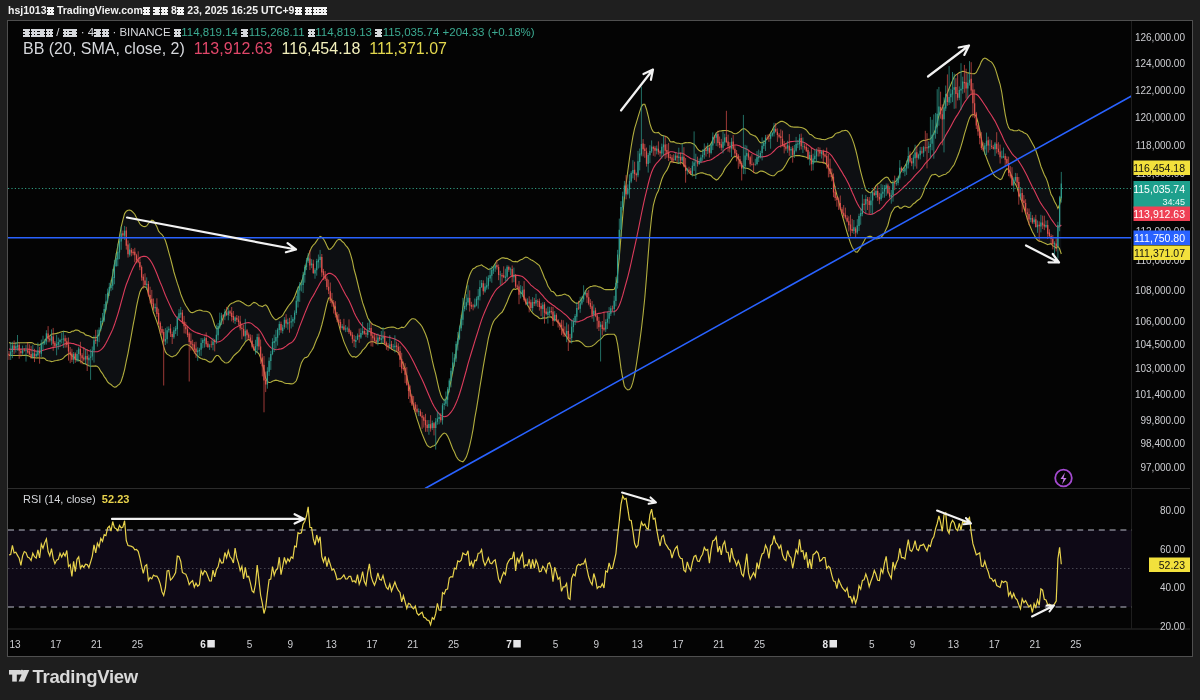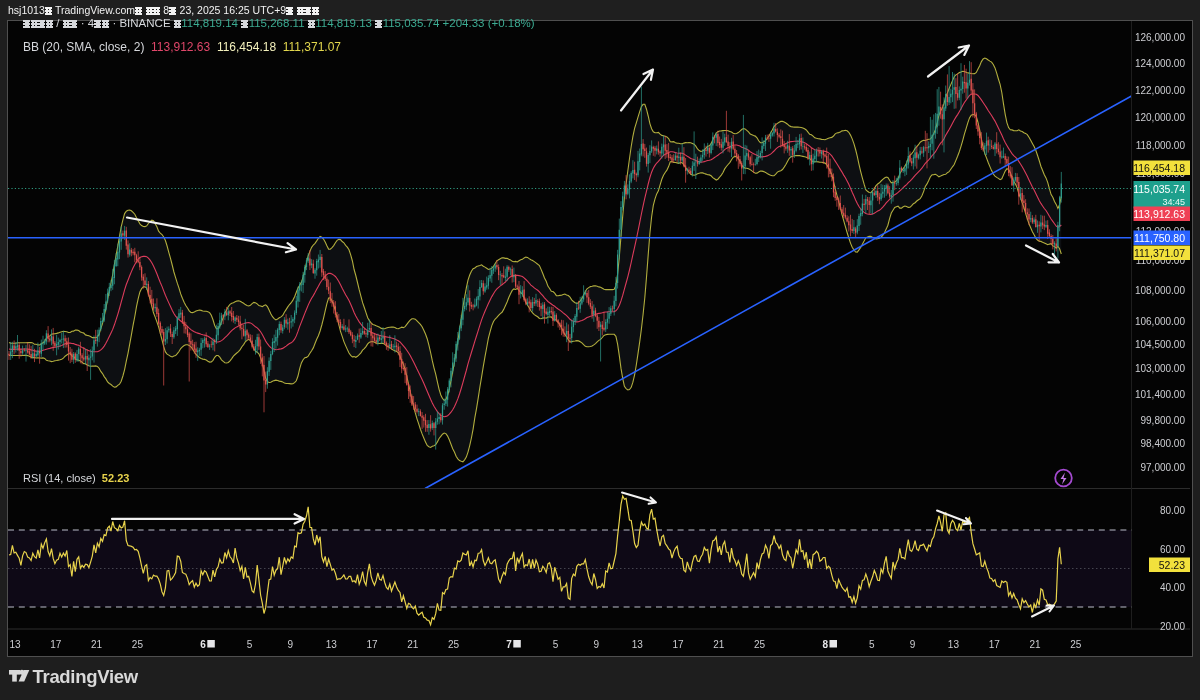--- a/index.html
+++ b/index.html
@@ -1,26 +1,26 @@
 <!DOCTYPE html>
 <html><head><meta charset="utf-8"><style>
 *{margin:0;padding:0;box-sizing:border-box}
 body{width:1200px;height:700px;background:#1e1e1e;font-family:"Liberation Sans",sans-serif;position:relative;overflow:hidden}
 #frame{position:absolute;left:8px;top:20.5px;width:1184px;height:635px;outline:1px solid #4f4f4f;background:#040404}
-#topbar{position:absolute;left:0;top:0;width:1200px;height:20px;background:#1f1f1f;color:#f2f2f2;font-weight:normal;font-size:10.5px;line-height:20px;padding-left:8px}
+#topbar{position:absolute;left:0;top:0;width:1200px;height:20px;background:#1f1f1f;color:#f2f2f2;font-weight:bold;font-size:10.5px;line-height:20px;padding-left:8px}
 i.k,i.kg{display:inline-block;width:7px;height:8.5px;margin:0 .25px -1px .25px;background:
  linear-gradient(currentColor,currentColor) 0 0/100% 2px no-repeat,
  linear-gradient(currentColor,currentColor) 0 55%/100% 2px no-repeat,
  linear-gradient(currentColor,currentColor) 0 100%/100% 2px no-repeat,
  linear-gradient(currentColor,currentColor) 25% 0/2px 100% no-repeat,
  linear-gradient(currentColor,currentColor) 80% 0/2px 100% no-repeat}
-#hdr{position:absolute;left:23px;top:17px;font-size:11.5px;color:#e8e8ea;white-space:nowrap}
+#hdr{position:absolute;left:23px;top:26px;font-size:11.5px;color:#e8e8ea;white-space:nowrap}
 #hdr .g{color:#3cab92} #hdr .w{color:#d6d8dc}
-#hdr2{position:absolute;left:23px;top:40px;font-size:12px;color:#d6d8dc;white-space:nowrap}
-#rsihdr{position:absolute;left:23px;top:472px;font-size:11px;color:#d6d8dc}
+#hdr2{position:absolute;left:23px;top:40px;font-size:16px;color:#d6d8dc;white-space:nowrap}
+#rsihdr{position:absolute;left:23px;top:493px;font-size:11px;color:#d6d8dc}
 #logo{position:absolute;left:7px;top:666px}
 </style></head><body>
 <div id="frame"></div>
 <svg width="1184" height="635" viewBox="8 20.5 1184 635" xmlns="http://www.w3.org/2000/svg" style="position:absolute;left:8px;top:20.5px">
 <rect x="8" y="20.5" width="1184" height="635" fill="#040404"></rect>
 <rect x="8" y="529.5" width="1123.5" height="77.0" fill="rgba(103,58,183,0.10)"></rect>
 <g clip-path="url(#mainclip)">
 <polygon points="9.0,342.0 10.7,342.8 12.4,342.8 14.1,342.8 15.8,342.7 17.5,342.2 19.2,342.2 20.9,342.2 22.6,342.2 24.3,342.2 26.0,342.2 27.7,342.1 29.4,342.1 31.1,342.0 32.8,342.4 34.5,343.8 36.2,343.8 37.9,344.4 39.6,344.5 41.3,343.2 43.0,342.3 44.7,340.7 46.4,337.6 48.1,336.2 49.8,335.4 51.5,333.8 53.2,333.4 54.9,333.2 56.6,332.9 58.3,332.4 60.0,331.8 61.7,331.2 63.4,330.7 65.1,331.0 66.8,331.3 68.5,332.0 70.2,332.0 71.9,330.7 73.6,330.6 75.3,329.6 77.0,329.6 78.7,330.0 80.4,331.5 82.1,332.1 83.8,332.6 85.5,334.4 87.2,334.9 88.9,335.2 90.6,336.0 92.3,337.1 94.0,337.1 95.7,337.3 97.4,336.5 99.1,333.8 100.8,328.2 102.5,323.1 104.2,315.7 105.9,307.8 107.6,298.8 109.3,290.3 111.0,282.5 112.7,274.0 114.4,264.2 116.1,254.7 117.8,245.7 119.5,235.7 121.2,226.4 122.9,219.3 124.6,213.1 126.3,210.7 128.0,209.8 129.7,209.5 131.4,210.3 133.1,211.9 134.8,213.7 136.5,217.2 138.2,220.3 139.9,223.3 141.6,225.1 143.3,226.0 145.0,226.1 146.7,225.4 148.4,223.0 150.1,221.1 151.8,219.7 153.5,220.2 155.2,223.2 156.9,226.3 158.6,230.7 160.3,232.6 162.0,234.0 163.7,236.5 165.4,240.0 167.1,245.5 168.8,251.8 170.5,257.9 172.2,264.5 173.9,271.5 175.6,277.2 177.3,282.7 179.0,287.6 180.7,293.4 182.4,297.7 184.1,301.7 185.8,305.0 187.5,307.5 189.2,310.4 190.9,312.0 192.6,312.1 194.3,311.4 196.0,310.6 197.7,310.0 199.4,309.5 201.1,309.9 202.8,310.5 204.5,310.7 206.2,310.8 207.9,311.2 209.6,312.1 211.3,314.8 213.0,319.3 214.7,325.0 216.4,328.2 218.1,328.2 219.8,325.7 221.5,321.2 223.2,317.1 224.9,312.6 226.6,309.4 228.3,306.1 230.0,303.9 231.7,302.7 233.4,302.2 235.1,301.3 236.8,300.6 238.5,300.2 240.2,300.7 241.9,301.8 243.6,302.8 245.3,304.1 247.0,304.9 248.7,305.5 250.4,304.8 252.1,303.1 253.8,301.9 255.5,302.2 257.2,303.4 258.9,305.1 260.6,305.5 262.3,306.1 264.0,305.0 265.7,304.3 267.4,306.1 269.1,309.5 270.8,313.2 272.5,316.2 274.2,318.1 275.9,319.4 277.6,318.5 279.3,317.2 281.0,316.4 282.7,315.0 284.4,311.8 286.1,309.1 287.8,306.4 289.5,304.0 291.2,302.2 292.9,299.6 294.6,296.3 296.3,291.7 298.0,287.5 299.7,284.8 301.4,281.8 303.1,276.4 304.8,269.8 306.5,262.1 308.2,255.2 309.9,250.9 311.6,246.8 313.3,244.5 315.0,242.8 316.7,240.4 318.4,237.8 320.1,235.9 321.8,236.7 323.5,238.5 325.2,241.5 326.9,245.3 328.6,248.6 330.3,248.7 332.0,247.1 333.7,245.1 335.4,242.3 337.1,239.9 338.8,238.9 340.5,239.1 342.2,241.0 343.9,242.3 345.6,244.8 347.3,246.6 349.0,249.3 350.7,254.3 352.4,260.5 354.1,269.0 355.8,275.0 357.5,282.0 359.2,289.2 360.9,295.6 362.6,302.2 364.3,307.0 366.0,312.2 367.7,317.2 369.4,320.2 371.1,322.4 372.8,324.0 374.5,324.5 376.2,325.3 377.9,325.9 379.6,326.8 381.3,327.9 383.0,328.3 384.7,328.2 386.4,327.6 388.1,327.0 389.8,326.8 391.5,326.6 393.2,326.5 394.9,327.0 396.6,328.0 398.3,328.3 400.0,327.6 401.7,326.6 403.4,327.1 405.1,326.1 406.8,323.8 408.5,321.6 410.2,319.6 411.9,318.3 413.6,318.2 415.3,318.7 417.0,320.4 418.7,322.1 420.4,323.9 422.1,326.3 423.8,329.8 425.5,333.5 427.2,338.2 428.9,344.6 430.6,352.0 432.3,360.2 434.0,367.3 435.7,373.6 437.4,381.3 439.1,388.8 440.8,394.5 442.5,398.0 444.2,399.9 445.9,398.9 447.6,395.0 449.3,388.6 451.0,380.2 452.7,371.1 454.4,362.2 456.1,351.1 457.8,340.6 459.5,329.5 461.2,318.3 462.9,306.7 464.6,296.8 466.3,287.6 468.0,279.7 469.7,274.5 471.4,270.7 473.1,268.3 474.8,267.6 476.5,266.0 478.2,265.5 479.9,265.0 481.6,264.3 483.3,265.7 485.0,266.6 486.7,267.8 488.4,269.0 490.1,268.6 491.8,267.6 493.5,265.8 495.2,263.0 496.9,260.3 498.6,259.2 500.3,258.2 502.0,257.3 503.7,257.4 505.4,257.9 507.1,257.8 508.8,258.7 510.5,259.4 512.2,260.8 513.9,261.2 515.6,260.9 517.3,261.5 519.0,260.3 520.7,259.3 522.4,258.8 524.1,257.4 525.8,256.6 527.5,256.9 529.2,258.1 530.9,259.2 532.6,260.0 534.3,261.1 536.0,262.4 537.7,263.7 539.4,265.1 541.1,268.9 542.8,273.0 544.5,277.5 546.2,280.8 547.9,285.6 549.6,288.0 551.3,290.8 553.0,291.0 554.7,292.6 556.4,295.1 558.1,295.2 559.8,294.9 561.5,294.7 563.2,294.1 564.9,293.5 566.6,294.5 568.3,295.0 570.0,296.6 571.7,299.3 573.4,301.0 575.1,302.2 576.8,302.9 578.5,302.2 580.2,300.3 581.9,297.9 583.6,294.6 585.3,291.0 587.0,288.3 588.7,287.1 590.4,286.1 592.1,285.8 593.8,285.4 595.5,285.3 597.2,285.8 598.9,286.4 600.6,286.8 602.3,287.7 604.0,288.8 605.7,289.1 607.4,289.1 609.1,289.0 610.8,289.1 612.5,289.1 614.2,288.7 615.9,285.2 617.6,273.7 619.3,256.5 621.0,235.6 622.7,215.9 624.4,197.0 626.1,183.3 627.8,170.5 629.5,158.0 631.2,146.0 632.9,135.8 634.6,127.9 636.3,122.3 638.0,116.6 639.7,111.1 641.4,106.1 643.1,103.8 644.8,103.8 646.5,108.7 648.2,115.5 649.9,123.1 651.6,128.2 653.3,131.3 655.0,132.2 656.7,132.2 658.4,131.9 660.1,133.7 661.8,134.9 663.5,135.3 665.2,135.8 666.9,136.4 668.6,138.1 670.3,141.2 672.0,141.4 673.7,141.1 675.4,142.2 677.1,142.6 678.8,142.8 680.5,143.2 682.2,143.2 683.9,142.6 685.6,142.1 687.3,142.2 689.0,142.1 690.7,142.3 692.4,143.0 694.1,143.7 695.8,145.6 697.5,148.5 699.2,150.1 700.9,151.0 702.6,150.6 704.3,149.1 706.0,147.7 707.7,145.8 709.4,145.3 711.1,143.2 712.8,139.3 714.5,136.0 716.2,132.6 717.9,131.2 719.6,130.5 721.3,130.4 723.0,130.1 724.7,130.0 726.4,130.0 728.1,130.3 729.8,130.9 731.5,131.5 733.2,132.7 734.9,133.2 736.6,133.0 738.3,132.1 740.0,130.7 741.7,129.0 743.4,128.1 745.1,128.4 746.8,129.9 748.5,131.4 750.2,133.5 751.9,134.3 753.6,135.1 755.3,135.6 757.0,137.3 758.7,140.3 760.4,142.2 762.1,142.3 763.8,141.3 765.5,140.1 767.2,138.0 768.9,135.6 770.6,132.6 772.3,129.6 774.0,126.1 775.7,124.1 777.4,122.9 779.1,121.8 780.8,120.9 782.5,120.9 784.2,121.5 785.9,122.5 787.6,123.7 789.3,125.3 791.0,126.1 792.7,126.4 794.4,126.6 796.1,126.6 797.8,126.6 799.5,126.7 801.2,127.0 802.9,127.4 804.6,128.3 806.3,129.5 808.0,131.6 809.7,133.8 811.4,134.3 813.1,135.7 814.8,137.3 816.5,137.8 818.2,138.2 819.9,138.4 821.6,138.9 823.3,139.0 825.0,139.2 826.7,138.6 828.4,137.7 830.1,137.2 831.8,136.9 833.5,135.5 835.2,133.4 836.9,132.4 838.6,132.1 840.3,131.4 842.0,130.4 843.7,130.2 845.4,129.8 847.1,130.3 848.8,131.8 850.5,134.6 852.2,138.4 853.9,143.1 855.6,149.0 857.3,155.8 859.0,163.8 860.7,171.1 862.4,177.6 864.1,183.7 865.8,189.1 867.5,190.8 869.2,192.0 870.9,192.2 872.6,190.2 874.3,188.1 876.0,185.2 877.7,183.5 879.4,182.3 881.1,180.5 882.8,178.9 884.5,177.5 886.2,176.6 887.9,177.0 889.6,179.8 891.3,182.3 893.0,181.8 894.7,181.6 896.4,180.2 898.1,178.1 899.8,173.3 901.5,170.2 903.2,168.1 904.9,165.7 906.6,162.4 908.3,157.7 910.0,154.8 911.7,153.1 913.4,151.0 915.1,147.9 916.8,146.2 918.5,144.2 920.2,141.7 921.9,140.6 923.6,139.8 925.3,140.0 927.0,139.2 928.7,138.8 930.4,138.6 932.1,136.3 933.8,132.9 935.5,128.9 937.2,122.2 938.9,114.8 940.6,110.5 942.3,107.6 944.0,103.1 945.7,96.5 947.4,92.5 949.1,88.0 950.8,84.1 952.5,80.1 954.2,76.2 955.9,74.4 957.6,73.4 959.3,72.1 961.0,71.6 962.7,70.7 964.4,71.0 966.1,71.7 967.8,72.4 969.5,72.6 971.2,73.0 972.9,73.2 974.6,73.1 976.3,71.9 978.0,68.5 979.7,65.2 981.4,61.1 983.1,58.4 984.8,57.5 986.5,58.2 988.2,59.5 989.9,60.6 991.6,61.6 993.3,64.0 995.0,67.4 996.7,72.7 998.4,78.5 1000.1,83.9 1001.8,92.0 1003.5,103.3 1005.2,113.8 1006.9,122.1 1008.6,127.1 1010.3,129.3 1012.0,129.4 1013.7,130.1 1015.4,130.3 1017.1,130.2 1018.8,129.3 1020.5,130.5 1022.2,131.0 1023.9,132.2 1025.6,132.9 1027.3,134.1 1029.0,136.8 1030.7,139.8 1032.4,142.9 1034.1,146.1 1035.8,149.7 1037.5,154.7 1039.2,160.0 1040.9,165.7 1042.6,170.0 1044.3,174.3 1046.0,177.4 1047.7,181.8 1049.4,188.1 1051.1,194.1 1052.8,196.7 1054.5,201.0 1056.2,203.9 1057.9,207.9 1059.6,204.0 1061.3,195.9 1061.3,253.5 1059.6,248.3 1057.9,245.8 1056.2,247.6 1054.5,246.0 1052.8,245.4 1051.1,243.2 1049.4,243.6 1047.7,244.2 1046.0,243.3 1044.3,242.4 1042.6,241.7 1040.9,240.9 1039.2,240.7 1037.5,239.5 1035.8,237.6 1034.1,234.2 1032.4,231.2 1030.7,227.2 1029.0,223.2 1027.3,218.3 1025.6,212.9 1023.9,207.0 1022.2,202.4 1020.5,197.2 1018.8,193.1 1017.1,187.0 1015.4,183.5 1013.7,180.7 1012.0,177.2 1010.3,171.9 1008.6,169.0 1006.9,168.2 1005.2,170.6 1003.5,174.4 1001.8,178.3 1000.1,179.2 998.4,177.9 996.7,176.9 995.0,175.6 993.3,173.5 991.6,170.1 989.9,166.1 988.2,162.0 986.5,157.4 984.8,153.0 983.1,146.8 981.4,138.7 979.7,129.8 978.0,122.0 976.3,116.1 974.6,114.2 972.9,114.1 971.2,114.7 969.5,117.4 967.8,122.3 966.1,128.1 964.4,133.6 962.7,140.1 961.0,145.8 959.3,151.2 957.6,155.8 955.9,159.9 954.2,164.0 952.5,166.3 950.8,168.8 949.1,171.2 947.4,172.2 945.7,173.8 944.0,174.0 942.3,174.8 940.6,175.6 938.9,176.3 937.2,174.9 935.5,173.8 933.8,174.1 932.1,174.3 930.4,176.2 928.7,180.0 927.0,183.4 925.3,186.0 923.6,191.1 921.9,195.2 920.2,198.2 918.5,199.2 916.8,200.5 915.1,202.2 913.4,203.2 911.7,205.2 910.0,206.8 908.3,206.9 906.6,206.0 904.9,205.5 903.2,206.3 901.5,207.6 899.8,207.6 898.1,205.7 896.4,206.3 894.7,207.0 893.0,209.8 891.3,212.5 889.6,218.2 887.9,224.7 886.2,228.6 884.5,232.2 882.8,235.0 881.1,236.7 879.4,237.7 877.7,238.2 876.0,238.4 874.3,237.6 872.6,236.9 870.9,235.8 869.2,235.9 867.5,236.4 865.8,237.3 864.1,240.6 862.4,243.7 860.7,246.9 859.0,249.4 857.3,251.6 855.6,251.5 853.9,249.4 852.2,246.7 850.5,242.6 848.8,237.5 847.1,232.0 845.4,226.1 843.7,220.2 842.0,214.0 840.3,207.2 838.6,200.5 836.9,194.7 835.2,188.2 833.5,180.8 831.8,174.0 830.1,170.4 828.4,166.9 826.7,164.2 825.0,162.6 823.3,162.1 821.6,161.8 819.9,161.7 818.2,161.4 816.5,161.3 814.8,161.2 813.1,161.1 811.4,160.2 809.7,157.7 808.0,157.6 806.3,156.8 804.6,156.3 802.9,155.9 801.2,155.5 799.5,155.1 797.8,155.1 796.1,155.1 794.4,155.3 792.7,155.7 791.0,156.2 789.3,157.8 787.6,160.8 785.9,164.0 784.2,166.6 782.5,169.0 780.8,170.2 779.1,170.8 777.4,171.6 775.7,173.6 774.0,175.3 772.3,175.2 770.6,174.8 768.9,173.9 767.2,173.0 765.5,171.9 763.8,171.1 762.1,170.6 760.4,170.6 758.7,171.5 757.0,172.6 755.3,172.7 753.6,171.6 751.9,170.4 750.2,169.1 748.5,168.2 746.8,167.7 745.1,167.6 743.4,166.8 741.7,164.5 740.0,160.7 738.3,158.0 736.6,156.2 734.9,155.9 733.2,156.8 731.5,159.2 729.8,162.1 728.1,164.0 726.4,166.0 724.7,168.4 723.0,172.0 721.3,174.6 719.6,176.7 717.9,178.7 716.2,179.5 714.5,178.3 712.8,177.2 711.1,175.3 709.4,174.4 707.7,174.3 706.0,173.6 704.3,173.1 702.6,172.4 700.9,172.3 699.2,172.7 697.5,173.2 695.8,174.3 694.1,174.7 692.4,174.4 690.7,173.7 689.0,171.5 687.3,169.3 685.6,167.2 683.9,164.4 682.2,162.2 680.5,162.0 678.8,162.8 677.1,162.4 675.4,162.0 673.7,161.9 672.0,161.1 670.3,161.3 668.6,166.1 666.9,169.6 665.2,172.0 663.5,174.8 661.8,178.8 660.1,184.4 658.4,190.3 656.7,193.4 655.0,198.3 653.3,204.9 651.6,216.5 649.9,232.8 648.2,254.4 646.5,276.8 644.8,297.3 643.1,313.8 641.4,328.5 639.7,341.4 638.0,353.1 636.3,364.5 634.6,374.5 632.9,381.7 631.2,386.8 629.5,389.0 627.8,389.4 626.1,388.1 624.4,385.8 622.7,377.8 621.0,367.9 619.3,355.1 617.6,343.6 615.9,335.8 614.2,333.8 612.5,333.7 610.8,333.7 609.1,333.7 607.4,333.9 605.7,334.3 604.0,335.0 602.3,337.0 600.6,338.9 598.9,339.9 597.2,341.3 595.5,343.1 593.8,344.4 592.1,345.4 590.4,346.0 588.7,346.3 587.0,346.2 585.3,345.8 583.6,344.2 581.9,342.4 580.2,341.3 578.5,340.4 576.8,340.1 575.1,340.5 573.4,340.8 571.7,341.1 570.0,341.3 568.3,339.1 566.6,336.2 564.9,334.3 563.2,330.8 561.5,327.3 559.8,324.4 558.1,321.8 556.4,319.7 554.7,319.1 553.0,318.6 551.3,316.3 549.6,316.5 547.9,316.5 546.2,317.7 544.5,317.3 542.8,317.6 541.1,318.3 539.4,318.0 537.7,316.3 536.0,315.2 534.3,314.1 532.6,312.3 530.9,310.3 529.2,307.3 527.5,304.7 525.8,301.6 524.1,297.5 522.4,293.6 520.7,291.9 519.0,290.0 517.3,288.0 515.6,289.0 513.9,288.4 512.2,289.9 510.5,293.3 508.8,297.0 507.1,301.5 505.4,305.3 503.7,308.9 502.0,311.8 500.3,313.1 498.6,314.9 496.9,316.9 495.2,318.5 493.5,321.0 491.8,325.1 490.1,331.1 488.4,337.7 486.7,347.0 485.0,356.1 483.3,365.8 481.6,376.3 479.9,386.5 478.2,397.6 476.5,408.1 474.8,417.4 473.1,428.6 471.4,437.5 469.7,445.1 468.0,451.6 466.3,456.6 464.6,459.3 462.9,461.3 461.2,460.8 459.5,460.1 457.8,458.3 456.1,455.7 454.4,451.6 452.7,448.3 451.0,443.8 449.3,439.3 447.6,435.6 445.9,433.1 444.2,432.5 442.5,433.7 440.8,435.8 439.1,438.0 437.4,441.4 435.7,444.2 434.0,445.3 432.3,445.8 430.6,446.9 428.9,446.3 427.2,445.0 425.5,441.6 423.8,437.5 422.1,433.4 420.4,428.7 418.7,423.4 417.0,418.3 415.3,412.4 413.6,405.8 411.9,399.0 410.2,390.9 408.5,383.4 406.8,376.0 405.1,369.0 403.4,363.9 401.7,360.4 400.0,355.5 398.3,352.2 396.6,350.9 394.9,350.3 393.2,349.5 391.5,348.4 389.8,347.0 388.1,346.3 386.4,345.2 384.7,343.9 383.0,342.9 381.3,342.9 379.6,343.0 377.9,342.8 376.2,342.6 374.5,341.8 372.8,341.0 371.1,341.2 369.4,341.8 367.7,343.4 366.0,346.1 364.3,348.2 362.6,349.7 360.9,352.4 359.2,354.2 357.5,355.8 355.8,356.8 354.1,356.1 352.4,356.4 350.7,354.8 349.0,352.5 347.3,348.9 345.6,345.1 343.9,341.1 342.2,335.9 340.5,330.8 338.8,324.2 337.1,317.5 335.4,310.4 333.7,304.5 332.0,300.3 330.3,297.4 328.6,297.5 326.9,303.2 325.2,310.4 323.5,317.8 321.8,324.5 320.1,330.5 318.4,335.3 316.7,338.8 315.0,343.0 313.3,347.4 311.6,350.2 309.9,352.7 308.2,355.6 306.5,356.9 304.8,357.2 303.1,359.2 301.4,362.4 299.7,368.2 298.0,375.5 296.3,380.3 294.6,382.2 292.9,383.3 291.2,383.4 289.5,383.1 287.8,383.0 286.1,383.0 284.4,382.6 282.7,381.4 281.0,380.9 279.3,380.6 277.6,380.0 275.9,379.6 274.2,380.1 272.5,380.7 270.8,381.7 269.1,382.0 267.4,381.2 265.7,377.8 264.0,370.2 262.3,362.2 260.6,357.3 258.9,353.4 257.2,351.7 255.5,350.8 253.8,348.0 252.1,343.9 250.4,340.1 248.7,338.9 247.0,339.9 245.3,341.3 243.6,344.1 241.9,346.2 240.2,349.1 238.5,351.2 236.8,352.5 235.1,354.0 233.4,355.6 231.7,358.1 230.0,360.3 228.3,362.0 226.6,362.5 224.9,362.2 223.2,360.9 221.5,359.3 219.8,356.6 218.1,355.0 216.4,355.0 214.7,356.8 213.0,359.8 211.3,361.5 209.6,361.6 207.9,360.7 206.2,359.5 204.5,358.9 202.8,358.6 201.1,358.0 199.4,357.1 197.7,355.5 196.0,354.0 194.3,351.2 192.6,348.5 190.9,346.4 189.2,344.9 187.5,344.3 185.8,344.3 184.1,345.0 182.4,346.4 180.7,348.0 179.0,351.0 177.3,353.1 175.6,355.0 173.9,355.6 172.2,356.4 170.5,355.7 168.8,354.6 167.1,353.6 165.4,351.4 163.7,346.2 162.0,339.4 160.3,332.8 158.6,326.3 156.9,321.4 155.2,316.6 153.5,312.3 151.8,305.9 150.1,299.2 148.4,293.1 146.7,287.6 145.0,286.2 143.3,286.4 141.6,288.0 139.9,291.4 138.2,298.1 136.5,306.1 134.8,316.0 133.1,324.7 131.4,334.3 129.7,343.7 128.0,352.8 126.3,360.7 124.6,369.1 122.9,375.5 121.2,380.7 119.5,383.7 117.8,384.9 116.1,386.4 114.4,386.7 112.7,385.6 111.0,384.0 109.3,383.0 107.6,381.4 105.9,378.4 104.2,376.1 102.5,373.1 100.8,370.9 99.1,367.7 97.4,365.9 95.7,365.4 94.0,365.6 92.3,365.6 90.6,365.8 88.9,365.3 87.2,364.5 85.5,363.3 83.8,363.1 82.1,361.7 80.4,360.4 78.7,359.8 77.0,359.4 75.3,358.3 73.6,355.7 71.9,355.5 70.2,353.3 68.5,353.3 66.8,354.5 65.1,355.7 63.4,357.6 61.7,358.7 60.0,359.3 58.3,359.6 56.6,360.0 54.9,360.3 53.2,360.8 51.5,361.1 49.8,360.5 48.1,360.2 46.4,359.8 44.7,357.9 43.0,357.4 41.3,357.6 39.6,357.5 37.9,357.3 36.2,357.5 34.5,357.1 32.8,357.1 31.1,356.8 29.4,355.7 27.7,355.1 26.0,354.9 24.3,354.9 22.6,355.0 20.9,355.1 19.2,355.0 17.5,355.0 15.8,355.0 14.1,355.0 12.4,355.0 10.7,355.0 9.0,355.0" fill="rgba(130,150,190,0.08)"></polygon>
 <polyline points="9.0,342.0 10.7,342.8 12.4,342.8 14.1,342.8 15.8,342.7 17.5,342.2 19.2,342.2 20.9,342.2 22.6,342.2 24.3,342.2 26.0,342.2 27.7,342.1 29.4,342.1 31.1,342.0 32.8,342.4 34.5,343.8 36.2,343.8 37.9,344.4 39.6,344.5 41.3,343.2 43.0,342.3 44.7,340.7 46.4,337.6 48.1,336.2 49.8,335.4 51.5,333.8 53.2,333.4 54.9,333.2 56.6,332.9 58.3,332.4 60.0,331.8 61.7,331.2 63.4,330.7 65.1,331.0 66.8,331.3 68.5,332.0 70.2,332.0 71.9,330.7 73.6,330.6 75.3,329.6 77.0,329.6 78.7,330.0 80.4,331.5 82.1,332.1 83.8,332.6 85.5,334.4 87.2,334.9 88.9,335.2 90.6,336.0 92.3,337.1 94.0,337.1 95.7,337.3 97.4,336.5 99.1,333.8 100.8,328.2 102.5,323.1 104.2,315.7 105.9,307.8 107.6,298.8 109.3,290.3 111.0,282.5 112.7,274.0 114.4,264.2 116.1,254.7 117.8,245.7 119.5,235.7 121.2,226.4 122.9,219.3 124.6,213.1 126.3,210.7 128.0,209.8 129.7,209.5 131.4,210.3 133.1,211.9 134.8,213.7 136.5,217.2 138.2,220.3 139.9,223.3 141.6,225.1 143.3,226.0 145.0,226.1 146.7,225.4 148.4,223.0 150.1,221.1 151.8,219.7 153.5,220.2 155.2,223.2 156.9,226.3 158.6,230.7 160.3,232.6 162.0,234.0 163.7,236.5 165.4,240.0 167.1,245.5 168.8,251.8 170.5,257.9 172.2,264.5 173.9,271.5 175.6,277.2 177.3,282.7 179.0,287.6 180.7,293.4 182.4,297.7 184.1,301.7 185.8,305.0 187.5,307.5 189.2,310.4 190.9,312.0 192.6,312.1 194.3,311.4 196.0,310.6 197.7,310.0 199.4,309.5 201.1,309.9 202.8,310.5 204.5,310.7 206.2,310.8 207.9,311.2 209.6,312.1 211.3,314.8 213.0,319.3 214.7,325.0 216.4,328.2 218.1,328.2 219.8,325.7 221.5,321.2 223.2,317.1 224.9,312.6 226.6,309.4 228.3,306.1 230.0,303.9 231.7,302.7 233.4,302.2 235.1,301.3 236.8,300.6 238.5,300.2 240.2,300.7 241.9,301.8 243.6,302.8 245.3,304.1 247.0,304.9 248.7,305.5 250.4,304.8 252.1,303.1 253.8,301.9 255.5,302.2 257.2,303.4 258.9,305.1 260.6,305.5 262.3,306.1 264.0,305.0 265.7,304.3 267.4,306.1 269.1,309.5 270.8,313.2 272.5,316.2 274.2,318.1 275.9,319.4 277.6,318.5 279.3,317.2 281.0,316.4 282.7,315.0 284.4,311.8 286.1,309.1 287.8,306.4 289.5,304.0 291.2,302.2 292.9,299.6 294.6,296.3 296.3,291.7 298.0,287.5 299.7,284.8 301.4,281.8 303.1,276.4 304.8,269.8 306.5,262.1 308.2,255.2 309.9,250.9 311.6,246.8 313.3,244.5 315.0,242.8 316.7,240.4 318.4,237.8 320.1,235.9 321.8,236.7 323.5,238.5 325.2,241.5 326.9,245.3 328.6,248.6 330.3,248.7 332.0,247.1 333.7,245.1 335.4,242.3 337.1,239.9 338.8,238.9 340.5,239.1 342.2,241.0 343.9,242.3 345.6,244.8 347.3,246.6 349.0,249.3 350.7,254.3 352.4,260.5 354.1,269.0 355.8,275.0 357.5,282.0 359.2,289.2 360.9,295.6 362.6,302.2 364.3,307.0 366.0,312.2 367.7,317.2 369.4,320.2 371.1,322.4 372.8,324.0 374.5,324.5 376.2,325.3 377.9,325.9 379.6,326.8 381.3,327.9 383.0,328.3 384.7,328.2 386.4,327.6 388.1,327.0 389.8,326.8 391.5,326.6 393.2,326.5 394.9,327.0 396.6,328.0 398.3,328.3 400.0,327.6 401.7,326.6 403.4,327.1 405.1,326.1 406.8,323.8 408.5,321.6 410.2,319.6 411.9,318.3 413.6,318.2 415.3,318.7 417.0,320.4 418.7,322.1 420.4,323.9 422.1,326.3 423.8,329.8 425.5,333.5 427.2,338.2 428.9,344.6 430.6,352.0 432.3,360.2 434.0,367.3 435.7,373.6 437.4,381.3 439.1,388.8 440.8,394.5 442.5,398.0 444.2,399.9 445.9,398.9 447.6,395.0 449.3,388.6 451.0,380.2 452.7,371.1 454.4,362.2 456.1,351.1 457.8,340.6 459.5,329.5 461.2,318.3 462.9,306.7 464.6,296.8 466.3,287.6 468.0,279.7 469.7,274.5 471.4,270.7 473.1,268.3 474.8,267.6 476.5,266.0 478.2,265.5 479.9,265.0 481.6,264.3 483.3,265.7 485.0,266.6 486.7,267.8 488.4,269.0 490.1,268.6 491.8,267.6 493.5,265.8 495.2,263.0 496.9,260.3 498.6,259.2 500.3,258.2 502.0,257.3 503.7,257.4 505.4,257.9 507.1,257.8 508.8,258.7 510.5,259.4 512.2,260.8 513.9,261.2 515.6,260.9 517.3,261.5 519.0,260.3 520.7,259.3 522.4,258.8 524.1,257.4 525.8,256.6 527.5,256.9 529.2,258.1 530.9,259.2 532.6,260.0 534.3,261.1 536.0,262.4 537.7,263.7 539.4,265.1 541.1,268.9 542.8,273.0 544.5,277.5 546.2,280.8 547.9,285.6 549.6,288.0 551.3,290.8 553.0,291.0 554.7,292.6 556.4,295.1 558.1,295.2 559.8,294.9 561.5,294.7 563.2,294.1 564.9,293.5 566.6,294.5 568.3,295.0 570.0,296.6 571.7,299.3 573.4,301.0 575.1,302.2 576.8,302.9 578.5,302.2 580.2,300.3 581.9,297.9 583.6,294.6 585.3,291.0 587.0,288.3 588.7,287.1 590.4,286.1 592.1,285.8 593.8,285.4 595.5,285.3 597.2,285.8 598.9,286.4 600.6,286.8 602.3,287.7 604.0,288.8 605.7,289.1 607.4,289.1 609.1,289.0 610.8,289.1 612.5,289.1 614.2,288.7 615.9,285.2 617.6,273.7 619.3,256.5 621.0,235.6 622.7,215.9 624.4,197.0 626.1,183.3 627.8,170.5 629.5,158.0 631.2,146.0 632.9,135.8 634.6,127.9 636.3,122.3 638.0,116.6 639.7,111.1 641.4,106.1 643.1,103.8 644.8,103.8 646.5,108.7 648.2,115.5 649.9,123.1 651.6,128.2 653.3,131.3 655.0,132.2 656.7,132.2 658.4,131.9 660.1,133.7 661.8,134.9 663.5,135.3 665.2,135.8 666.9,136.4 668.6,138.1 670.3,141.2 672.0,141.4 673.7,141.1 675.4,142.2 677.1,142.6 678.8,142.8 680.5,143.2 682.2,143.2 683.9,142.6 685.6,142.1 687.3,142.2 689.0,142.1 690.7,142.3 692.4,143.0 694.1,143.7 695.8,145.6 697.5,148.5 699.2,150.1 700.9,151.0 702.6,150.6 704.3,149.1 706.0,147.7 707.7,145.8 709.4,145.3 711.1,143.2 712.8,139.3 714.5,136.0 716.2,132.6 717.9,131.2 719.6,130.5 721.3,130.4 723.0,130.1 724.7,130.0 726.4,130.0 728.1,130.3 729.8,130.9 731.5,131.5 733.2,132.7 734.9,133.2 736.6,133.0 738.3,132.1 740.0,130.7 741.7,129.0 743.4,128.1 745.1,128.4 746.8,129.9 748.5,131.4 750.2,133.5 751.9,134.3 753.6,135.1 755.3,135.6 757.0,137.3 758.7,140.3 760.4,142.2 762.1,142.3 763.8,141.3 765.5,140.1 767.2,138.0 768.9,135.6 770.6,132.6 772.3,129.6 774.0,126.1 775.7,124.1 777.4,122.9 779.1,121.8 780.8,120.9 782.5,120.9 784.2,121.5 785.9,122.5 787.6,123.7 789.3,125.3 791.0,126.1 792.7,126.4 794.4,126.6 796.1,126.6 797.8,126.6 799.5,126.7 801.2,127.0 802.9,127.4 804.6,128.3 806.3,129.5 808.0,131.6 809.7,133.8 811.4,134.3 813.1,135.7 814.8,137.3 816.5,137.8 818.2,138.2 819.9,138.4 821.6,138.9 823.3,139.0 825.0,139.2 826.7,138.6 828.4,137.7 830.1,137.2 831.8,136.9 833.5,135.5 835.2,133.4 836.9,132.4 838.6,132.1 840.3,131.4 842.0,130.4 843.7,130.2 845.4,129.8 847.1,130.3 848.8,131.8 850.5,134.6 852.2,138.4 853.9,143.1 855.6,149.0 857.3,155.8 859.0,163.8 860.7,171.1 862.4,177.6 864.1,183.7 865.8,189.1 867.5,190.8 869.2,192.0 870.9,192.2 872.6,190.2 874.3,188.1 876.0,185.2 877.7,183.5 879.4,182.3 881.1,180.5 882.8,178.9 884.5,177.5 886.2,176.6 887.9,177.0 889.6,179.8 891.3,182.3 893.0,181.8 894.7,181.6 896.4,180.2 898.1,178.1 899.8,173.3 901.5,170.2 903.2,168.1 904.9,165.7 906.6,162.4 908.3,157.7 910.0,154.8 911.7,153.1 913.4,151.0 915.1,147.9 916.8,146.2 918.5,144.2 920.2,141.7 921.9,140.6 923.6,139.8 925.3,140.0 927.0,139.2 928.7,138.8 930.4,138.6 932.1,136.3 933.8,132.9 935.5,128.9 937.2,122.2 938.9,114.8 940.6,110.5 942.3,107.6 944.0,103.1 945.7,96.5 947.4,92.5 949.1,88.0 950.8,84.1 952.5,80.1 954.2,76.2 955.9,74.4 957.6,73.4 959.3,72.1 961.0,71.6 962.7,70.7 964.4,71.0 966.1,71.7 967.8,72.4 969.5,72.6 971.2,73.0 972.9,73.2 974.6,73.1 976.3,71.9 978.0,68.5 979.7,65.2 981.4,61.1 983.1,58.4 984.8,57.5 986.5,58.2 988.2,59.5 989.9,60.6 991.6,61.6 993.3,64.0 995.0,67.4 996.7,72.7 998.4,78.5 1000.1,83.9 1001.8,92.0 1003.5,103.3 1005.2,113.8 1006.9,122.1 1008.6,127.1 1010.3,129.3 1012.0,129.4 1013.7,130.1 1015.4,130.3 1017.1,130.2 1018.8,129.3 1020.5,130.5 1022.2,131.0 1023.9,132.2 1025.6,132.9 1027.3,134.1 1029.0,136.8 1030.7,139.8 1032.4,142.9 1034.1,146.1 1035.8,149.7 1037.5,154.7 1039.2,160.0 1040.9,165.7 1042.6,170.0 1044.3,174.3 1046.0,177.4 1047.7,181.8 1049.4,188.1 1051.1,194.1 1052.8,196.7 1054.5,201.0 1056.2,203.9 1057.9,207.9 1059.6,204.0 1061.3,195.9" fill="none" stroke="#b2ae3e" stroke-width="1.1"></polyline>
 <polyline points="9.0,355.0 10.7,355.0 12.4,355.0 14.1,355.0 15.8,355.0 17.5,355.0 19.2,355.0 20.9,355.1 22.6,355.0 24.3,354.9 26.0,354.9 27.7,355.1 29.4,355.7 31.1,356.8 32.8,357.1 34.5,357.1 36.2,357.5 37.9,357.3 39.6,357.5 41.3,357.6 43.0,357.4 44.7,357.9 46.4,359.8 48.1,360.2 49.8,360.5 51.5,361.1 53.2,360.8 54.9,360.3 56.6,360.0 58.3,359.6 60.0,359.3 61.7,358.7 63.4,357.6 65.1,355.7 66.8,354.5 68.5,353.3 70.2,353.3 71.9,355.5 73.6,355.7 75.3,358.3 77.0,359.4 78.7,359.8 80.4,360.4 82.1,361.7 83.8,363.1 85.5,363.3 87.2,364.5 88.9,365.3 90.6,365.8 92.3,365.6 94.0,365.6 95.7,365.4 97.4,365.9 99.1,367.7 100.8,370.9 102.5,373.1 104.2,376.1 105.9,378.4 107.6,381.4 109.3,383.0 111.0,384.0 112.7,385.6 114.4,386.7 116.1,386.4 117.8,384.9 119.5,383.7 121.2,380.7 122.9,375.5 124.6,369.1 126.3,360.7 128.0,352.8 129.7,343.7 131.4,334.3 133.1,324.7 134.8,316.0 136.5,306.1 138.2,298.1 139.9,291.4 141.6,288.0 143.3,286.4 145.0,286.2 146.7,287.6 148.4,293.1 150.1,299.2 151.8,305.9 153.5,312.3 155.2,316.6 156.9,321.4 158.6,326.3 160.3,332.8 162.0,339.4 163.7,346.2 165.4,351.4 167.1,353.6 168.8,354.6 170.5,355.7 172.2,356.4 173.9,355.6 175.6,355.0 177.3,353.1 179.0,351.0 180.7,348.0 182.4,346.4 184.1,345.0 185.8,344.3 187.5,344.3 189.2,344.9 190.9,346.4 192.6,348.5 194.3,351.2 196.0,354.0 197.7,355.5 199.4,357.1 201.1,358.0 202.8,358.6 204.5,358.9 206.2,359.5 207.9,360.7 209.6,361.6 211.3,361.5 213.0,359.8 214.7,356.8 216.4,355.0 218.1,355.0 219.8,356.6 221.5,359.3 223.2,360.9 224.9,362.2 226.6,362.5 228.3,362.0 230.0,360.3 231.7,358.1 233.4,355.6 235.1,354.0 236.8,352.5 238.5,351.2 240.2,349.1 241.9,346.2 243.6,344.1 245.3,341.3 247.0,339.9 248.7,338.9 250.4,340.1 252.1,343.9 253.8,348.0 255.5,350.8 257.2,351.7 258.9,353.4 260.6,357.3 262.3,362.2 264.0,370.2 265.7,377.8 267.4,381.2 269.1,382.0 270.8,381.7 272.5,380.7 274.2,380.1 275.9,379.6 277.6,380.0 279.3,380.6 281.0,380.9 282.7,381.4 284.4,382.6 286.1,383.0 287.8,383.0 289.5,383.1 291.2,383.4 292.9,383.3 294.6,382.2 296.3,380.3 298.0,375.5 299.7,368.2 301.4,362.4 303.1,359.2 304.8,357.2 306.5,356.9 308.2,355.6 309.9,352.7 311.6,350.2 313.3,347.4 315.0,343.0 316.7,338.8 318.4,335.3 320.1,330.5 321.8,324.5 323.5,317.8 325.2,310.4 326.9,303.2 328.6,297.5 330.3,297.4 332.0,300.3 333.7,304.5 335.4,310.4 337.1,317.5 338.8,324.2 340.5,330.8 342.2,335.9 343.9,341.1 345.6,345.1 347.3,348.9 349.0,352.5 350.7,354.8 352.4,356.4 354.1,356.1 355.8,356.8 357.5,355.8 359.2,354.2 360.9,352.4 362.6,349.7 364.3,348.2 366.0,346.1 367.7,343.4 369.4,341.8 371.1,341.2 372.8,341.0 374.5,341.8 376.2,342.6 377.9,342.8 379.6,343.0 381.3,342.9 383.0,342.9 384.7,343.9 386.4,345.2 388.1,346.3 389.8,347.0 391.5,348.4 393.2,349.5 394.9,350.3 396.6,350.9 398.3,352.2 400.0,355.5 401.7,360.4 403.4,363.9 405.1,369.0 406.8,376.0 408.5,383.4 410.2,390.9 411.9,399.0 413.6,405.8 415.3,412.4 417.0,418.3 418.7,423.4 420.4,428.7 422.1,433.4 423.8,437.5 425.5,441.6 427.2,445.0 428.9,446.3 430.6,446.9 432.3,445.8 434.0,445.3 435.7,444.2 437.4,441.4 439.1,438.0 440.8,435.8 442.5,433.7 444.2,432.5 445.9,433.1 447.6,435.6 449.3,439.3 451.0,443.8 452.7,448.3 454.4,451.6 456.1,455.7 457.8,458.3 459.5,460.1 461.2,460.8 462.9,461.3 464.6,459.3 466.3,456.6 468.0,451.6 469.7,445.1 471.4,437.5 473.1,428.6 474.8,417.4 476.5,408.1 478.2,397.6 479.9,386.5 481.6,376.3 483.3,365.8 485.0,356.1 486.7,347.0 488.4,337.7 490.1,331.1 491.8,325.1 493.5,321.0 495.2,318.5 496.9,316.9 498.6,314.9 500.3,313.1 502.0,311.8 503.7,308.9 505.4,305.3 507.1,301.5 508.8,297.0 510.5,293.3 512.2,289.9 513.9,288.4 515.6,289.0 517.3,288.0 519.0,290.0 520.7,291.9 522.4,293.6 524.1,297.5 525.8,301.6 527.5,304.7 529.2,307.3 530.9,310.3 532.6,312.3 534.3,314.1 536.0,315.2 537.7,316.3 539.4,318.0 541.1,318.3 542.8,317.6 544.5,317.3 546.2,317.7 547.9,316.5 549.6,316.5 551.3,316.3 553.0,318.6 554.7,319.1 556.4,319.7 558.1,321.8 559.8,324.4 561.5,327.3 563.2,330.8 564.9,334.3 566.6,336.2 568.3,339.1 570.0,341.3 571.7,341.1 573.4,340.8 575.1,340.5 576.8,340.1 578.5,340.4 580.2,341.3 581.9,342.4 583.6,344.2 585.3,345.8 587.0,346.2 588.7,346.3 590.4,346.0 592.1,345.4 593.8,344.4 595.5,343.1 597.2,341.3 598.9,339.9 600.6,338.9 602.3,337.0 604.0,335.0 605.7,334.3 607.4,333.9 609.1,333.7 610.8,333.7 612.5,333.7 614.2,333.8 615.9,335.8 617.6,343.6 619.3,355.1 621.0,367.9 622.7,377.8 624.4,385.8 626.1,388.1 627.8,389.4 629.5,389.0 631.2,386.8 632.9,381.7 634.6,374.5 636.3,364.5 638.0,353.1 639.7,341.4 641.4,328.5 643.1,313.8 644.8,297.3 646.5,276.8 648.2,254.4 649.9,232.8 651.6,216.5 653.3,204.9 655.0,198.3 656.7,193.4 658.4,190.3 660.1,184.4 661.8,178.8 663.5,174.8 665.2,172.0 666.9,169.6 668.6,166.1 670.3,161.3 672.0,161.1 673.7,161.9 675.4,162.0 677.1,162.4 678.8,162.8 680.5,162.0 682.2,162.2 683.9,164.4 685.6,167.2 687.3,169.3 689.0,171.5 690.7,173.7 692.4,174.4 694.1,174.7 695.8,174.3 697.5,173.2 699.2,172.7 700.9,172.3 702.6,172.4 704.3,173.1 706.0,173.6 707.7,174.3 709.4,174.4 711.1,175.3 712.8,177.2 714.5,178.3 716.2,179.5 717.9,178.7 719.6,176.7 721.3,174.6 723.0,172.0 724.7,168.4 726.4,166.0 728.1,164.0 729.8,162.1 731.5,159.2 733.2,156.8 734.9,155.9 736.6,156.2 738.3,158.0 740.0,160.7 741.7,164.5 743.4,166.8 745.1,167.6 746.8,167.7 748.5,168.2 750.2,169.1 751.9,170.4 753.6,171.6 755.3,172.7 757.0,172.6 758.7,171.5 760.4,170.6 762.1,170.6 763.8,171.1 765.5,171.9 767.2,173.0 768.9,173.9 770.6,174.8 772.3,175.2 774.0,175.3 775.7,173.6 777.4,171.6 779.1,170.8 780.8,170.2 782.5,169.0 784.2,166.6 785.9,164.0 787.6,160.8 789.3,157.8 791.0,156.2 792.7,155.7 794.4,155.3 796.1,155.1 797.8,155.1 799.5,155.1 801.2,155.5 802.9,155.9 804.6,156.3 806.3,156.8 808.0,157.6 809.7,157.7 811.4,160.2 813.1,161.1 814.8,161.2 816.5,161.3 818.2,161.4 819.9,161.7 821.6,161.8 823.3,162.1 825.0,162.6 826.7,164.2 828.4,166.9 830.1,170.4 831.8,174.0 833.5,180.8 835.2,188.2 836.9,194.7 838.6,200.5 840.3,207.2 842.0,214.0 843.7,220.2 845.4,226.1 847.1,232.0 848.8,237.5 850.5,242.6 852.2,246.7 853.9,249.4 855.6,251.5 857.3,251.6 859.0,249.4 860.7,246.9 862.4,243.7 864.1,240.6 865.8,237.3 867.5,236.4 869.2,235.9 870.9,235.8 872.6,236.9 874.3,237.6 876.0,238.4 877.7,238.2 879.4,237.7 881.1,236.7 882.8,235.0 884.5,232.2 886.2,228.6 887.9,224.7 889.6,218.2 891.3,212.5 893.0,209.8 894.7,207.0 896.4,206.3 898.1,205.7 899.8,207.6 901.5,207.6 903.2,206.3 904.9,205.5 906.6,206.0 908.3,206.9 910.0,206.8 911.7,205.2 913.4,203.2 915.1,202.2 916.8,200.5 918.5,199.2 920.2,198.2 921.9,195.2 923.6,191.1 925.3,186.0 927.0,183.4 928.7,180.0 930.4,176.2 932.1,174.3 933.8,174.1 935.5,173.8 937.2,174.9 938.9,176.3 940.6,175.6 942.3,174.8 944.0,174.0 945.7,173.8 947.4,172.2 949.1,171.2 950.8,168.8 952.5,166.3 954.2,164.0 955.9,159.9 957.6,155.8 959.3,151.2 961.0,145.8 962.7,140.1 964.4,133.6 966.1,128.1 967.8,122.3 969.5,117.4 971.2,114.7 972.9,114.1 974.6,114.2 976.3,116.1 978.0,122.0 979.7,129.8 981.4,138.7 983.1,146.8 984.8,153.0 986.5,157.4 988.2,162.0 989.9,166.1 991.6,170.1 993.3,173.5 995.0,175.6 996.7,176.9 998.4,177.9 1000.1,179.2 1001.8,178.3 1003.5,174.4 1005.2,170.6 1006.9,168.2 1008.6,169.0 1010.3,171.9 1012.0,177.2 1013.7,180.7 1015.4,183.5 1017.1,187.0 1018.8,193.1 1020.5,197.2 1022.2,202.4 1023.9,207.0 1025.6,212.9 1027.3,218.3 1029.0,223.2 1030.7,227.2 1032.4,231.2 1034.1,234.2 1035.8,237.6 1037.5,239.5 1039.2,240.7 1040.9,240.9 1042.6,241.7 1044.3,242.4 1046.0,243.3 1047.7,244.2 1049.4,243.6 1051.1,243.2 1052.8,245.4 1054.5,246.0 1056.2,247.6 1057.9,245.8 1059.6,248.3 1061.3,253.5" fill="none" stroke="#b2ae3e" stroke-width="1.1"></polyline>

